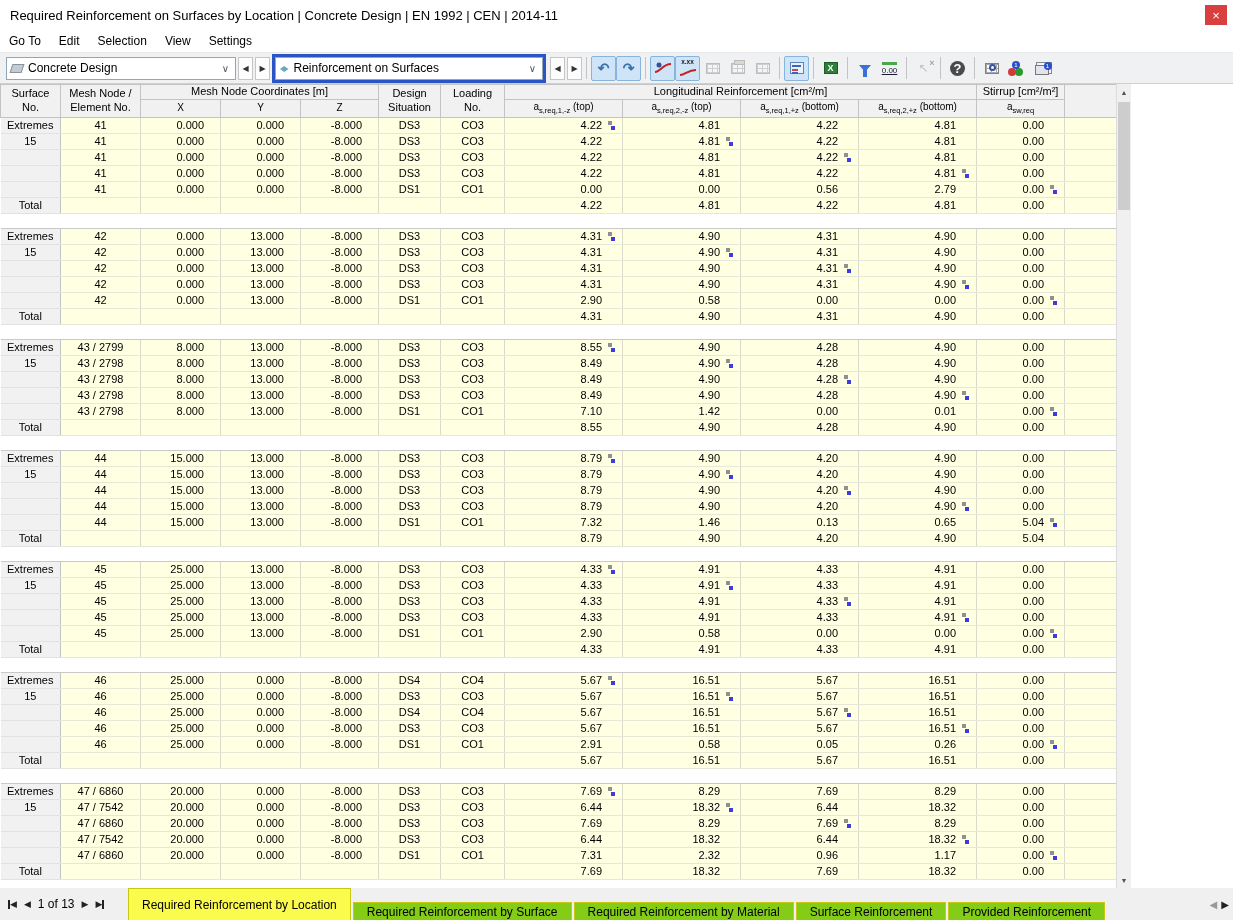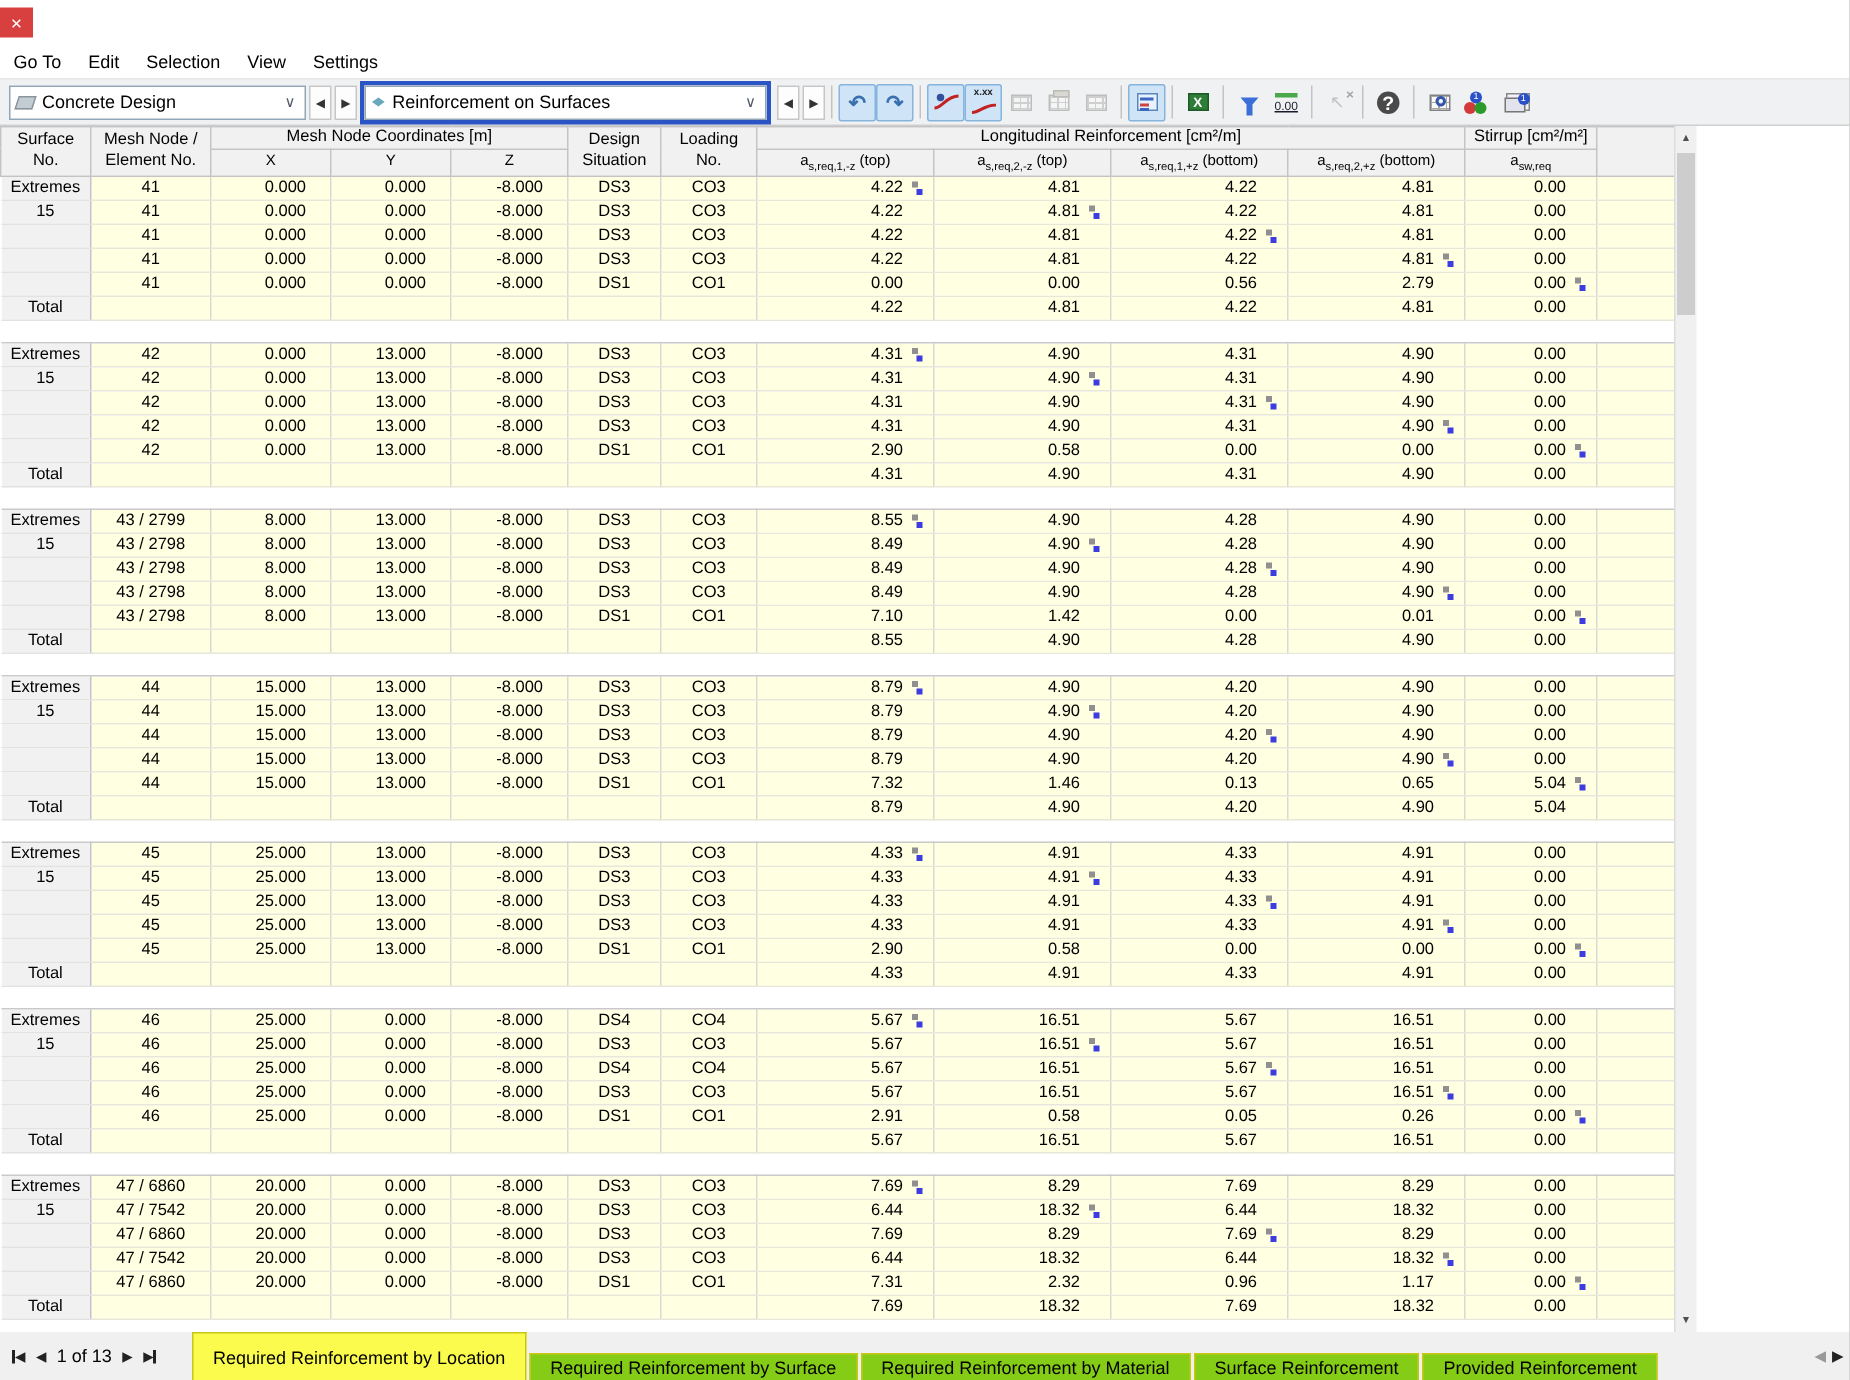--- a/index.html
+++ b/index.html
@@ -17,21 +17,21 @@
   .close-btn { width:22px; height:20px; margin-right:6px; background:#d84040; color:#fff;
     display:flex; align-items:center; justify-content:center; font-size:13px; cursor:default; }
   
   .menubar { height:22px; display:flex; align-items:center; background:#fff; font-size:12px; }
   .menu-item { padding:2px 9px; }
   
   .toolbar { height:32px; background:#f0f1f2; border-top:1px solid #e6e6e6; border-bottom:1px solid #cfcfcf;
     display:flex; align-items:center; padding:0 3px; font-size:12px; }
   .dropdown { height:23px; background:#fff; border:1px solid #93a6b5; display:flex; align-items:center;
     padding:0 4px; gap:5px; }
-  .dd-module { width:198px; margin-left:3px; }
+  .dd-module { width:230px; margin-left:3px; }
   .dd-table  { width:268px; }
   .dd-label { flex:1; white-space:nowrap; overflow:hidden; }
   .dd-chevron { color:#505a64; font-size:10px; padding-right:2px; }
   .module-glyph { width:12px; height:9px; background:#c3ccd2; border:1px solid #8a949c; transform:skewX(-18deg); }
   .surface-glyph { color:#6aa8bc; font-size:11px; line-height:1; transform:scaleY(.7); }
   .focus-ring { border:3px solid #2b55c4; height:29px; display:flex; align-items:center; margin:0 2px; background:#2b55c4; }
   .navbtn { width:15px; height:23px; background:#fdfdfd; border:1px solid #c6c6c6; margin-left:2px;
     display:flex; align-items:center; justify-content:center; font-size:8px; color:#333; }
   .tb-sep { width:1px; height:22px; background:#c3c3c3; margin:0 4px; flex:none; }
   .tb { width:25px; height:25px; display:flex; align-items:center; justify-content:center;
@@ -107,20 +107,21 @@
     margin-top:14px; white-space:nowrap; border:1px solid #c8c814; border-bottom:none; }
   .tab.active { background:#fbfb4e; margin-top:0; font-weight:normal; }
   .tab-arrows { display:flex; align-items:center; gap:4px; padding:0 4px; flex:none; }
   .tab-arrows .pg { font-size:10px; }
   .tab-arrows .pg.dim { color:#999; }
 </style>
 </head>
 <body>
 
 <div class="titlebar">
+  <div class="title">Required Reinforcement on Surfaces by Location | Concrete Design | EN 1992 | CEN | 2014-11</div>
   <div class="close-btn">
     <span>×</span>
   </div>
 </div>
 
 <div class="menubar">
   <span class="menu-item">Go To</span>
   <span class="menu-item">Edit</span>
   <span class="menu-item">Selection</span>
   <span class="menu-item">View</span>

